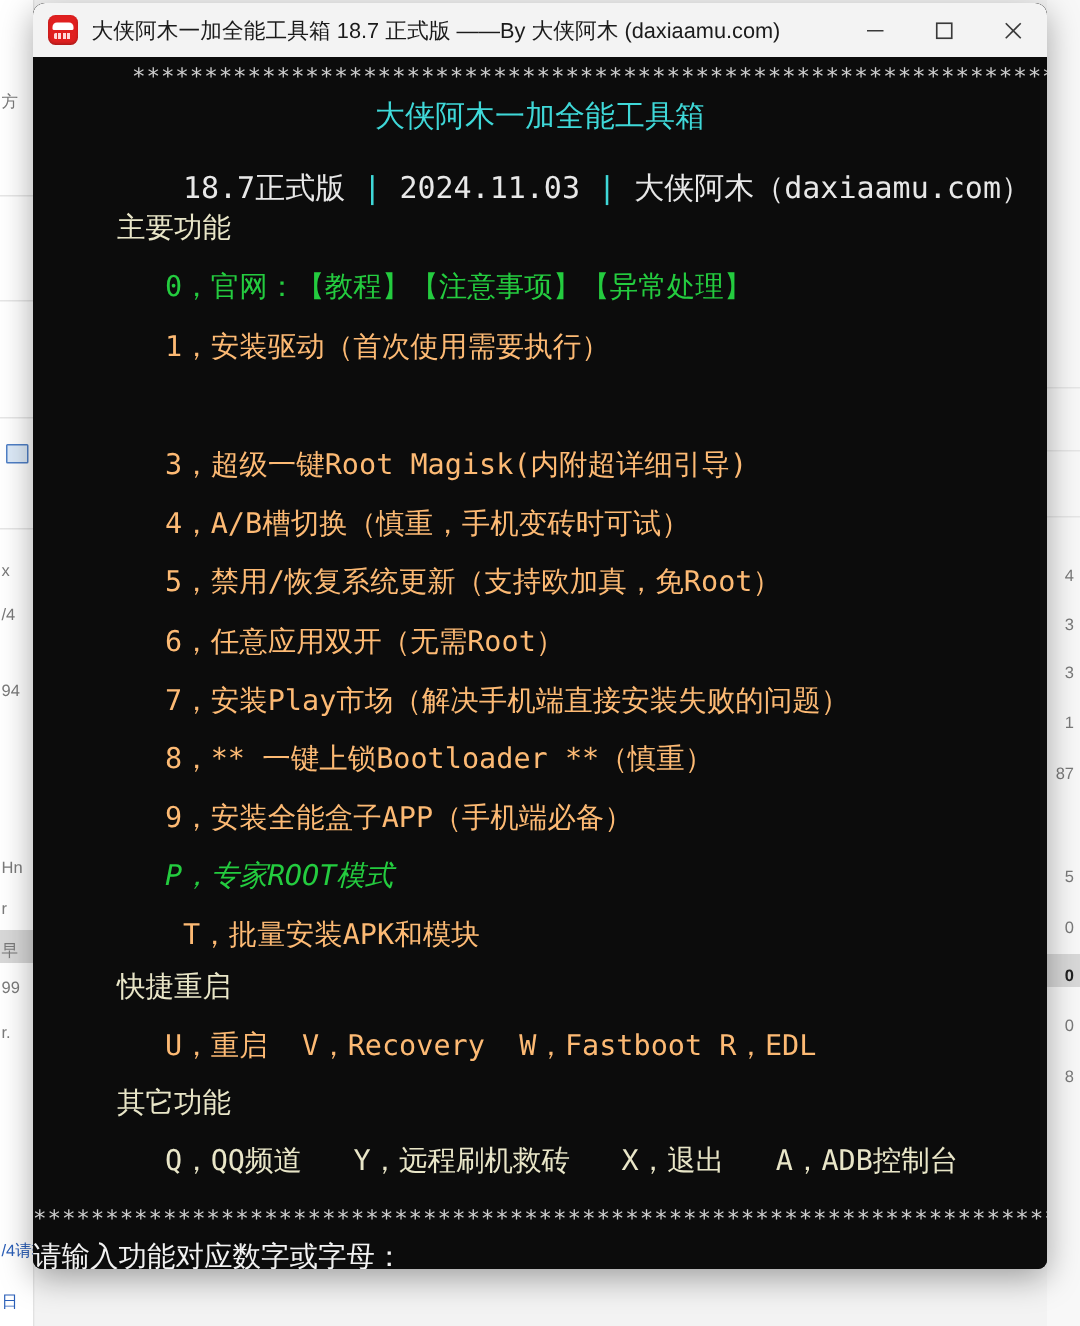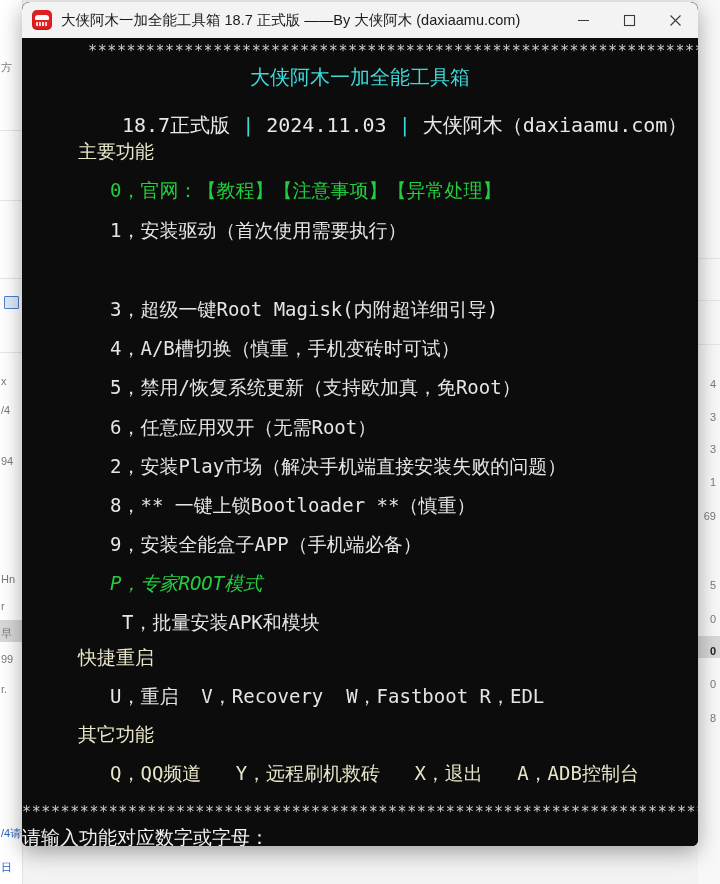--- a/index.html
+++ b/index.html
@@ -178,21 +178,21 @@
     font-size: 19px;
     color: #e9e6c8;
     white-space: pre;
   }
 
   .menu-item {
     position: absolute;
     left: 88px;
     font-family: "DejaVu Sans Mono", monospace;
     font-size: 19px;
-    color: #e5e5e5;
+    color: #fdba74;
     white-space: pre;
   }
   .menu-item.green { color: #24cc3f; }
   .menu-item.cream { color: #e9e6c8; }
 
   .prompt-line {
     position: absolute;
     left: 0px;
     font-family: "DejaVu Sans Mono", monospace;
     font-size: 19px;
@@ -232,21 +232,21 @@
       <div class="bg-frag" style="left: 1px; top: 653px;">99</div>
       <div class="bg-frag" style="left: 1px; top: 683px;">r.</div>
       <div class="bg-frag blue" style="left: 1px; top: 826px;">/4请输</div>
       <div class="bg-frag blue" style="left: 1px; top: 860px;">日</div>
     </div>
   <div id="bg-right-frags">
       <div class="bg-frag" style="right: 4px; top: 378px;">4</div>
       <div class="bg-frag" style="right: 4px; top: 411px;">3</div>
       <div class="bg-frag" style="right: 4px; top: 443px;">3</div>
       <div class="bg-frag" style="right: 4px; top: 476px;">1</div>
-      <div class="bg-frag" style="right: 4px; top: 510px;">69</div>
+      <div class="bg-frag" style="right: 4px; top: 510px;">87</div>
       <div class="bg-frag" style="right: 4px; top: 579px;">5</div>
       <div class="bg-frag" style="right: 4px; top: 613px;">0</div>
       <div class="bg-frag dark" style="right: 4px; top: 645px;">0</div>
       <div class="bg-frag" style="right: 4px; top: 678px;">0</div>
       <div class="bg-frag" style="right: 4px; top: 712px;">8</div>
     </div>
 </div>
 
 <div id="console-window">
 
@@ -284,21 +284,21 @@
     </div>
 
     <div class="section-head" style="top:101px;">主要功能</div>
 
     <div class="menu-item green" style="top:140px;">0，官网：【教程】【注意事项】【异常处理】</div>
     <div class="menu-item" style="top:180px;">1，安装驱动（首次使用需要执行）</div>
     <div class="menu-item" style="top:259px;">3，超级一键Root Magisk(内附超详细引导)</div>
     <div class="menu-item" style="top:298px;">4，A/B槽切换（慎重，手机变砖时可试）</div>
     <div class="menu-item" style="top:337px;">5，禁用/恢复系统更新（支持欧加真，免Root）</div>
     <div class="menu-item" style="top:377px;">6，任意应用双开（无需Root）</div>
-    <div class="menu-item" style="top:416px;">2，安装Play市场（解决手机端直接安装失败的问题）</div>
+    <div class="menu-item" style="top:416px;">7，安装Play市场（解决手机端直接安装失败的问题）</div>
     <div class="menu-item" style="top:455px;">8，** 一键上锁Bootloader **（慎重）</div>
     <div class="menu-item" style="top:494px;">9，安装全能盒子APP（手机端必备）</div>
     <div class="menu-item green" style="top:533px;font-style:italic;">P，专家ROOT模式</div>
     <div class="menu-item" style="top:572px;margin-left:12px;">T，批量安装APK和模块</div>
 
     <div class="section-head" style="top:607px;">快捷重启</div>
     <div class="menu-item" style="top:646px;">U，重启  V，Recovery  W，Fastboot R，EDL</div>
 
     <div class="section-head" style="top:684px;">其它功能</div>
     <div class="menu-item cream" style="top:723px;">Q，QQ频道   Y，远程刷机救砖   X，退出   A，ADB控制台</div>

